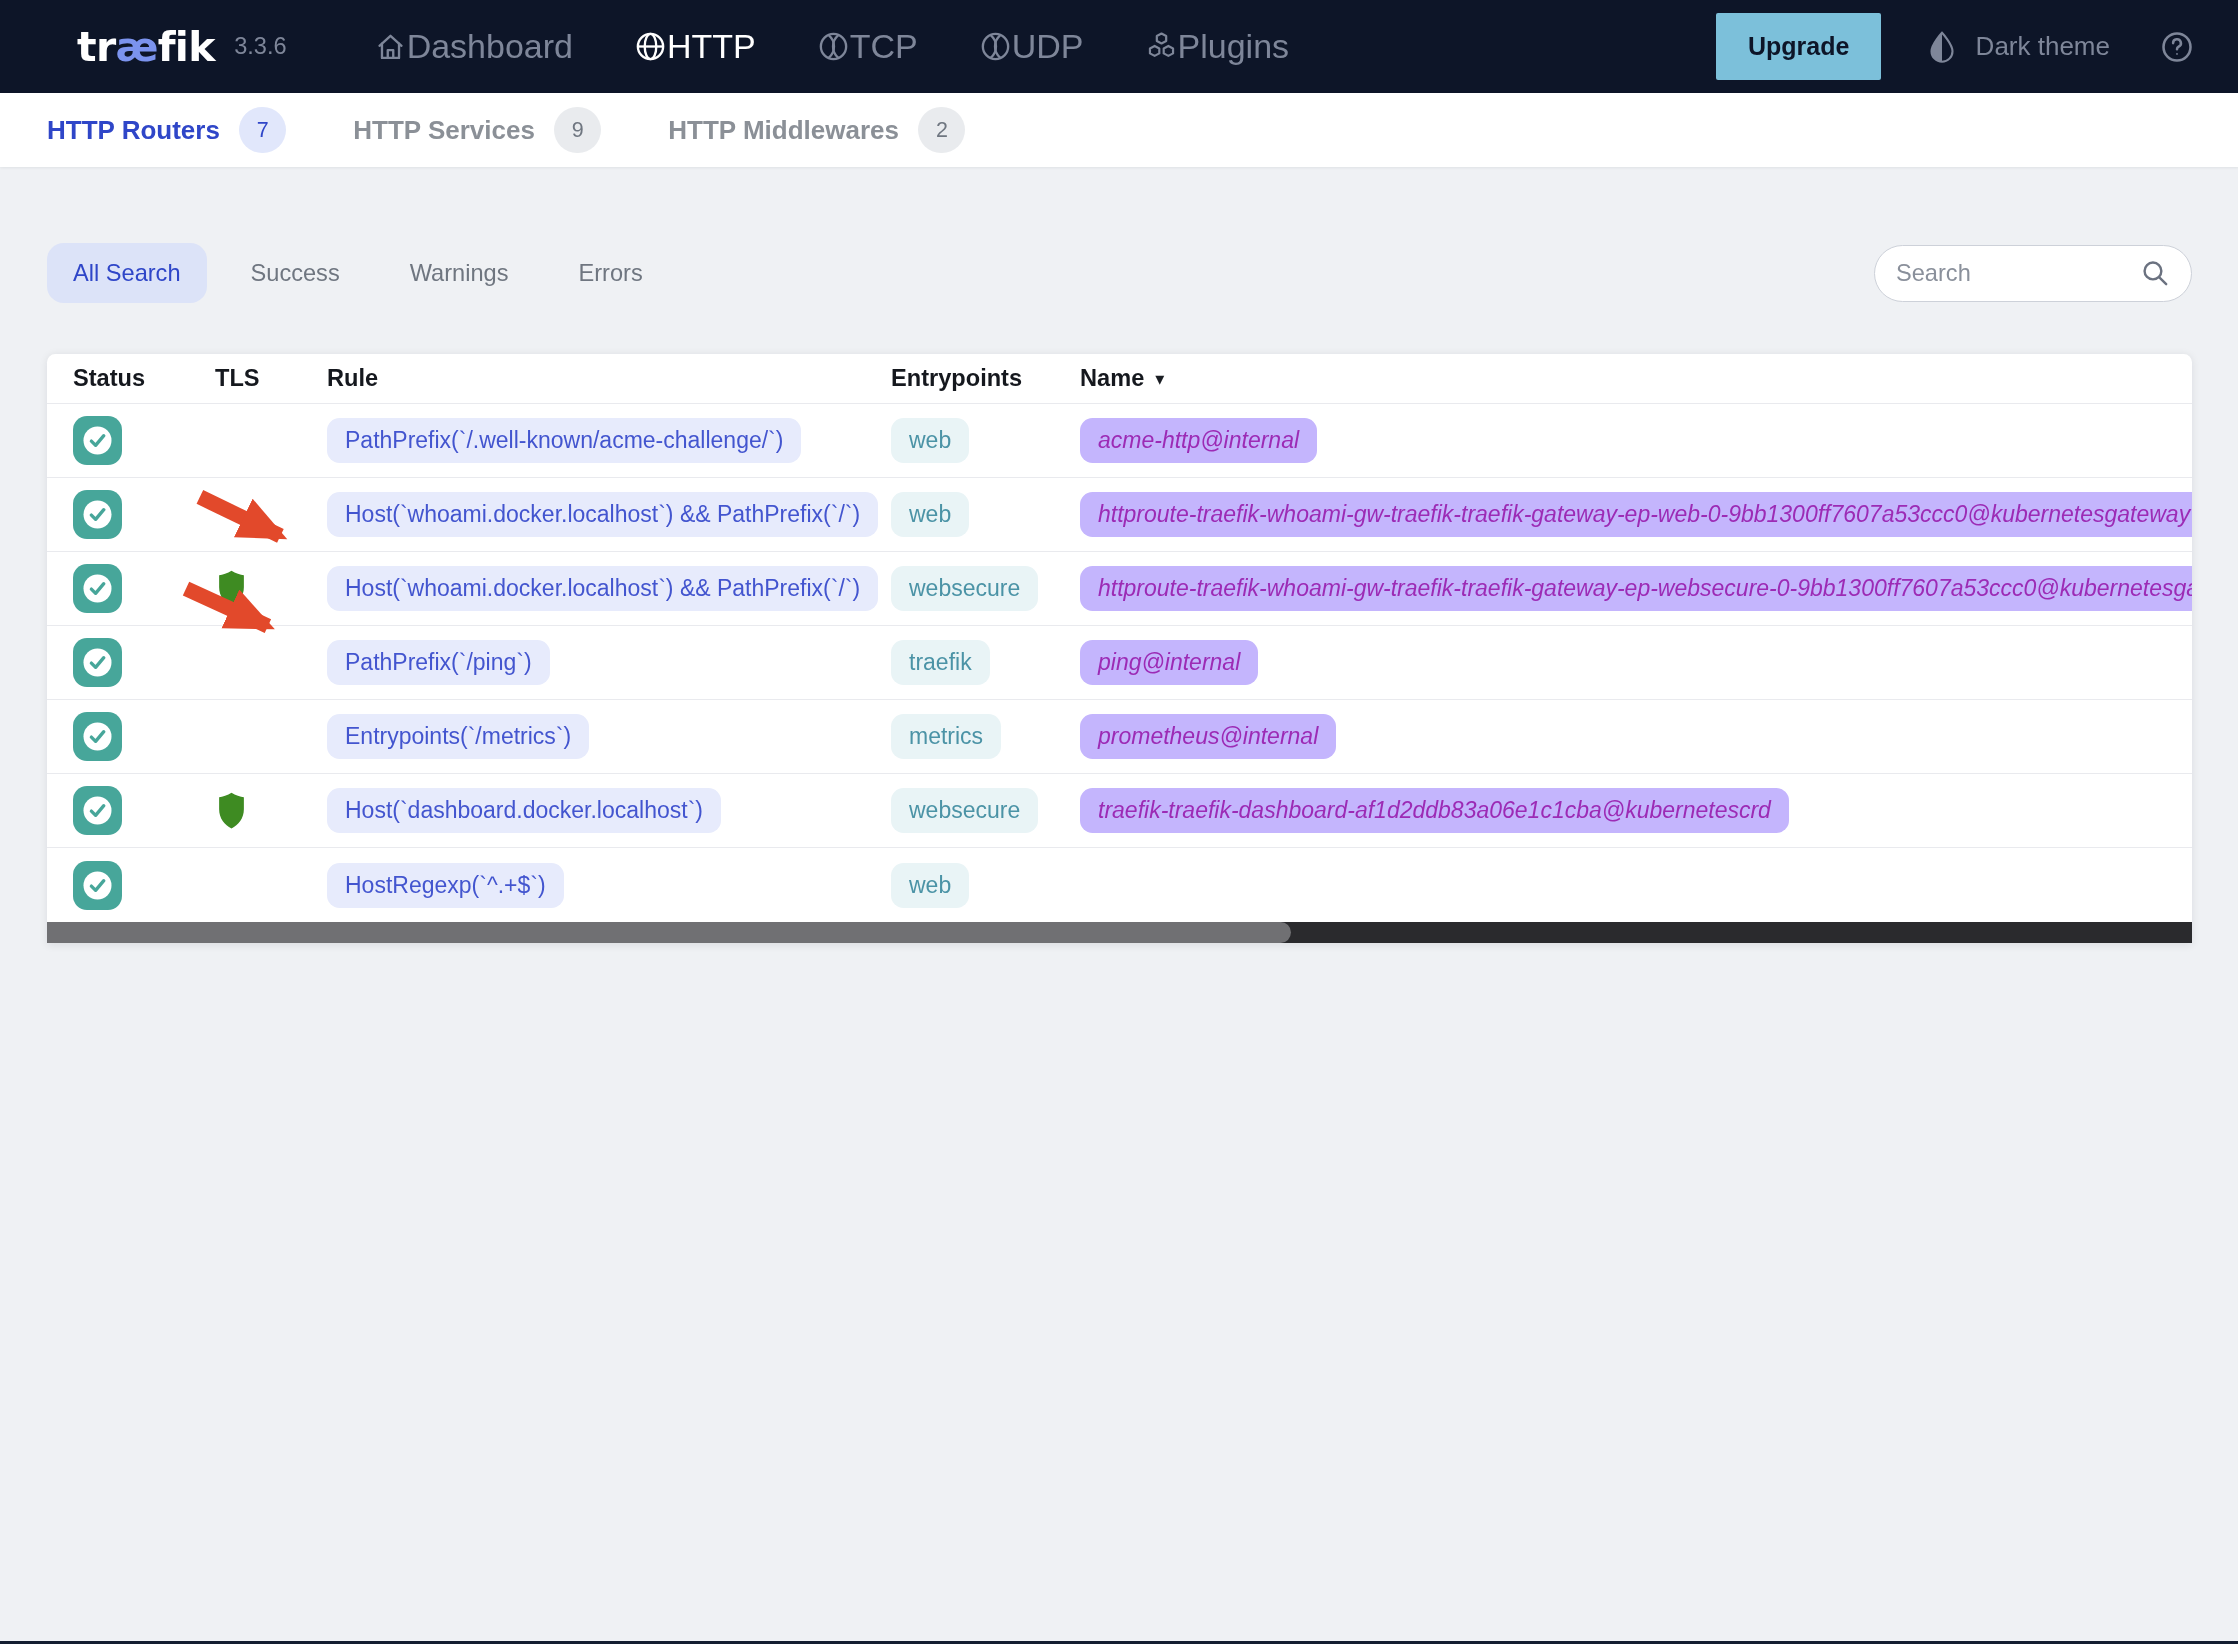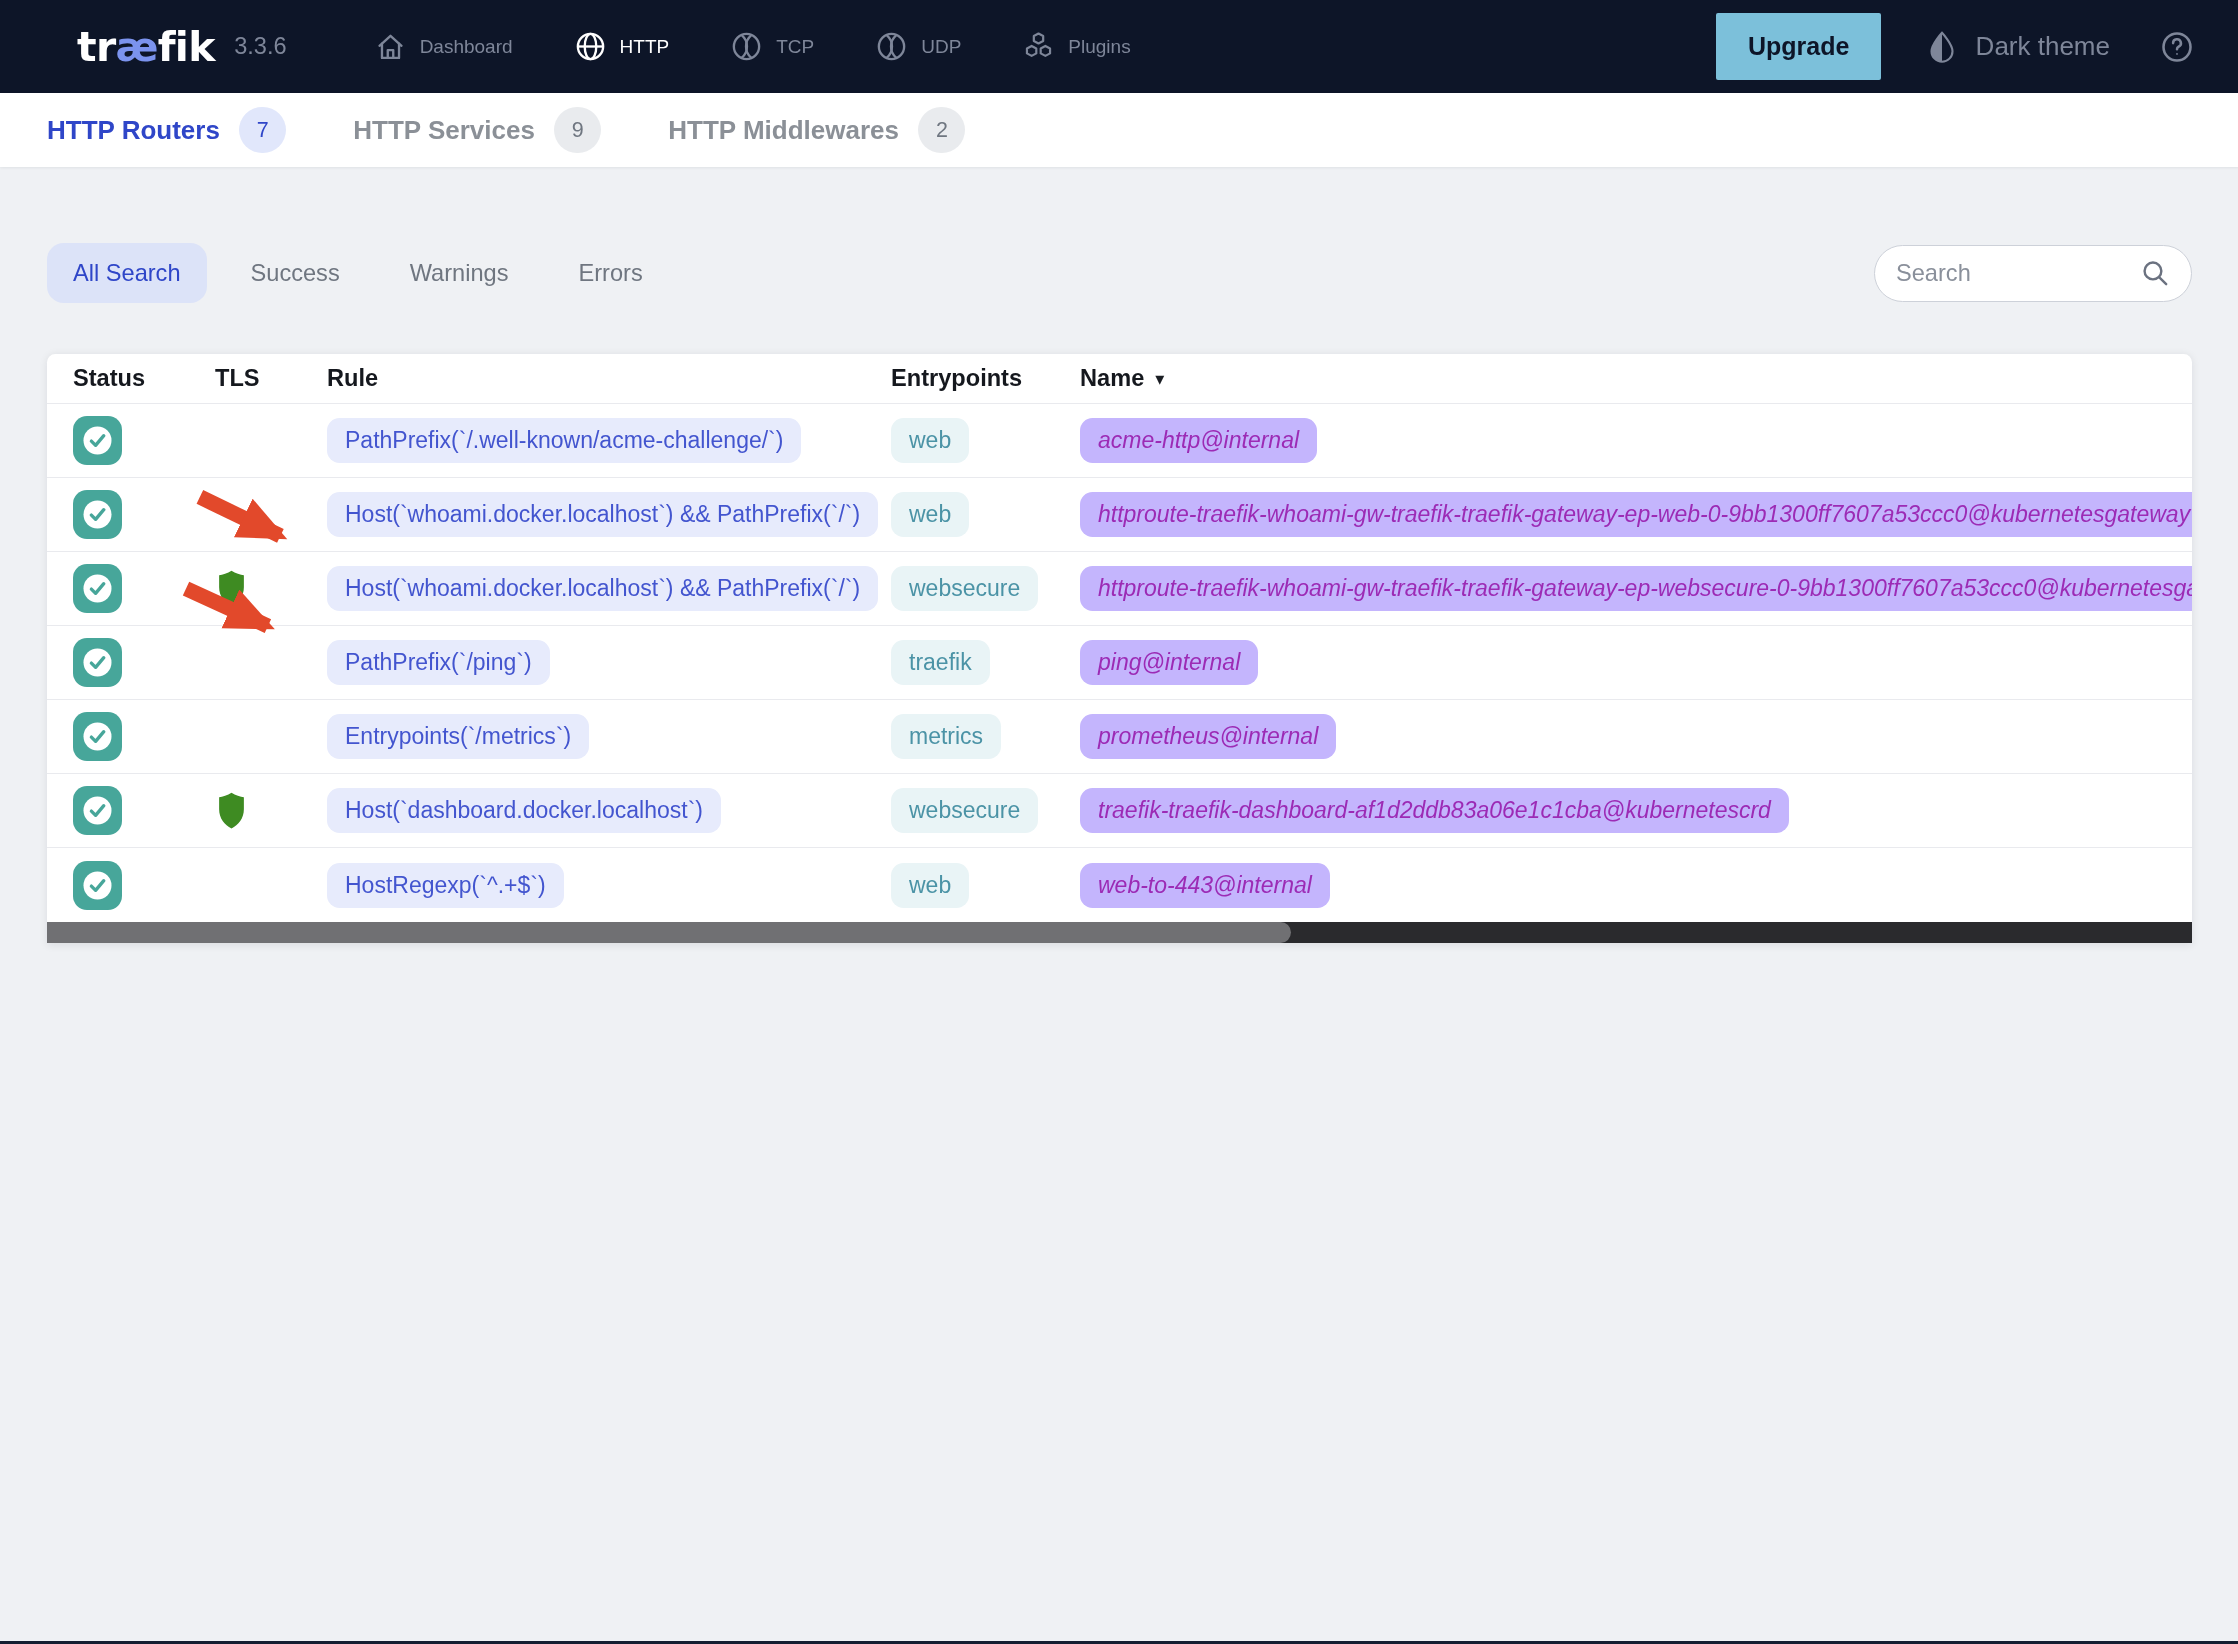--- a/index.html
+++ b/index.html
@@ -6,21 +6,21 @@
   html,body { width:2239px; }
   body { font-family: "Liberation Sans", "DejaVu Sans", sans-serif; }
   .page { position:relative; width:2239px; height:1645px; background:#eff1f4; overflow:hidden; }
 
   
   .navbar { height:93px; background:#0d1528; display:flex; align-items:center; padding:0 44px; }
   .logo { font-family:"DejaVu Sans", sans-serif; font-size:41px; font-weight:600; color:#ffffff; letter-spacing:-0.7px; cursor:pointer;margin-left:33px; }
   .logo .ae { color:#7b93ee; }
   .version { font-size:23.6px; color:#7e8699; margin-left:19.4px; }
   .nav-items { display:flex; align-items:center; margin-left:87px; gap:61px; }
-  .nav-item { display:flex; align-items:center; gap:13px; font-size:19px; color:#7e8699; cursor:pointer; }
+  .nav-item { display:flex; align-items:center; gap:0; font-size:34px; color:#7e8699; cursor:pointer; }
   .nav-item svg { width:33px; height:33px; }
   .nav-item.active { color:#ffffff; }
   .nav-right { margin-left:auto; display:flex; align-items:center; }
   .upgrade-btn { background:#7cc0da; color:#0d1528; border:none; font-family:inherit; font-size:25px; font-weight:bold;
                  height:67px; padding:0 32px; border-radius:2px; display:flex; align-items:center; cursor:pointer; }
   .theme-toggle { display:flex; align-items:center; gap:15.3px; margin-left:43px; font-size:26px; color:#7e8699; cursor:pointer; }
   .theme-toggle svg { width:36px; height:36px; }
   .help-btn { margin-left:49px; color:#7e8699; cursor:pointer; display:flex; }
   .help-btn svg { width:36px; height:36px; }
 
@@ -364,23 +364,20 @@
       <svg class="shield" viewBox="0 0 24 28" style="visibility: hidden;">
         <path d="M12 1 C14.8 2.9 18.6 3.9 21 4.4 V13 C21 19.6 17 24.4 12 27 C7 24.4 3 19.6 3 13 V4.4 C5.4 3.9 9.2 2.9 12 1 Z" fill="#3e8b22"></path>
       </svg>
     </div>
     <div class="cell">
       <span class="pill pill-rule">HostRegexp(`^.+$`)</span>
     </div>
     <div class="cell">
       <span class="pill pill-ep">web</span>
     </div>
-    <div class="cell name-cell">
-      <span class="pill pill-name">web-to-443@internal</span>
-    </div>
   </div>
 </div>
 
       <div class="hscroll">
         <div class="thumb"></div>
       </div>
     </div>
   </main>
 
   <svg class="arrows" viewBox="0 0 3226 2370">

